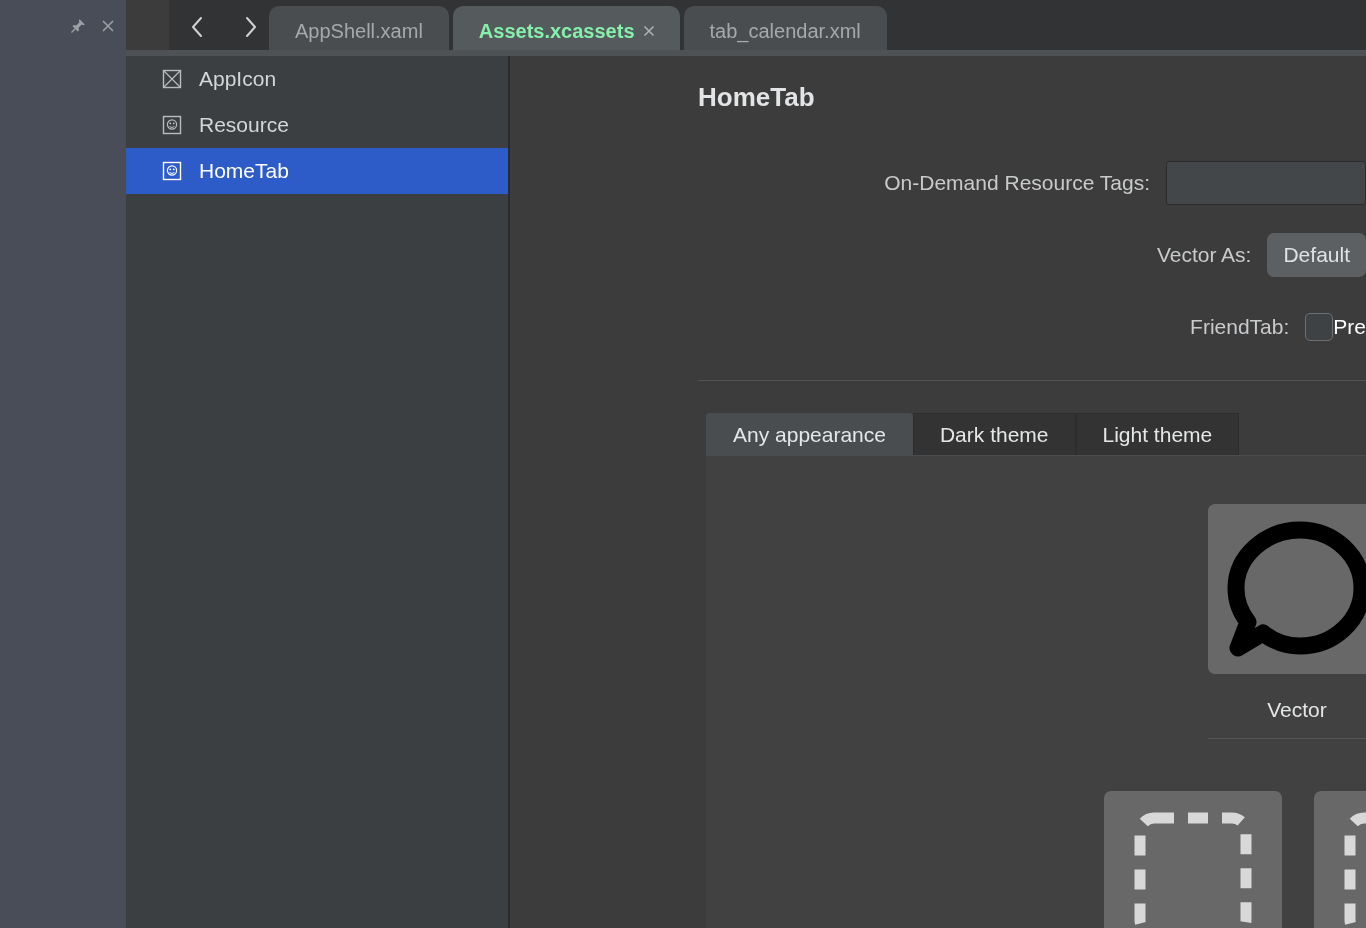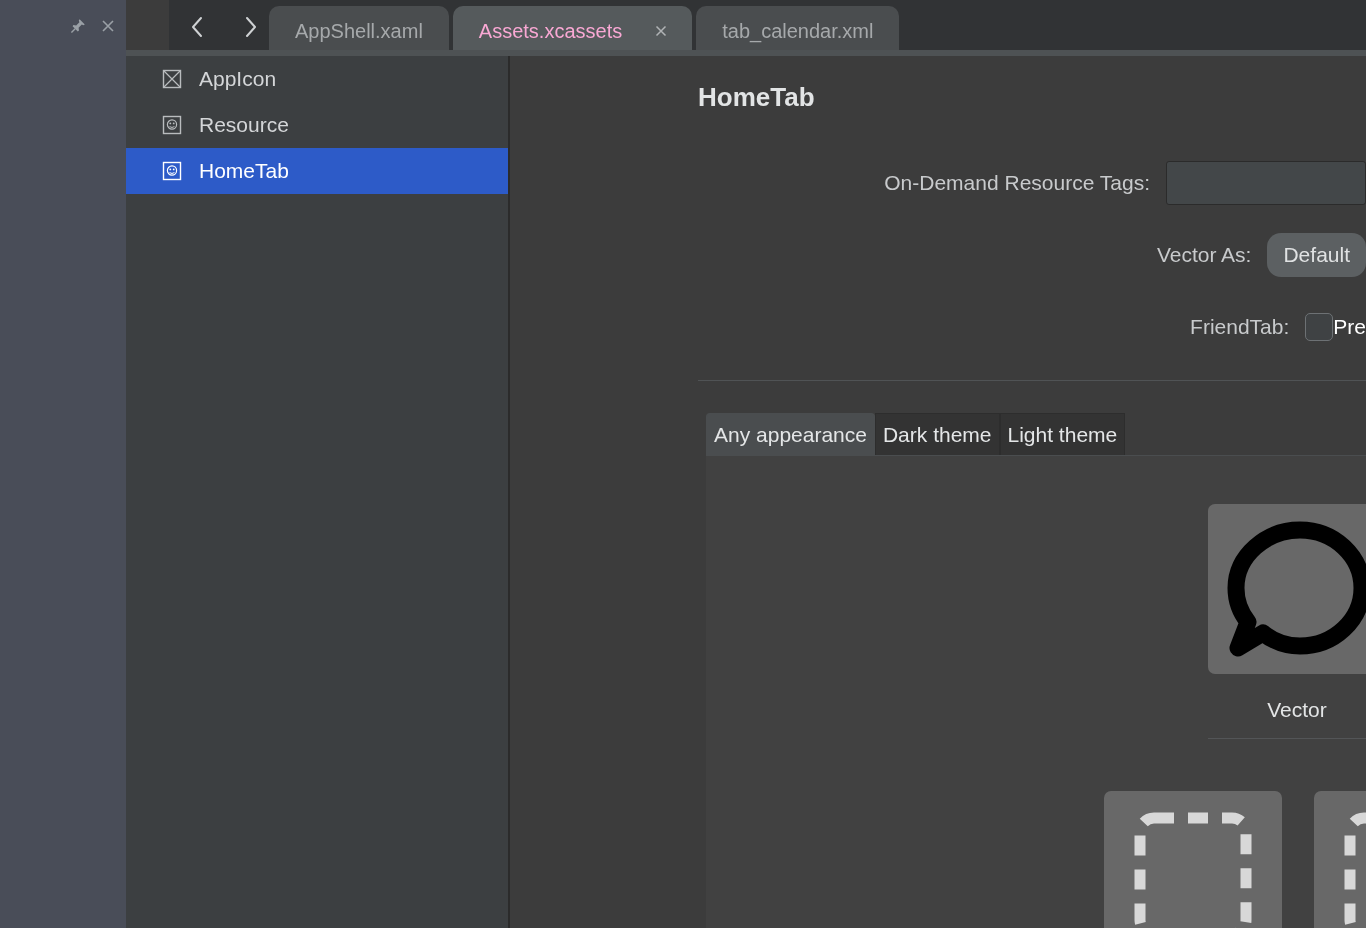--- a/index.html
+++ b/index.html
@@ -82,23 +82,23 @@
     box-sizing: border-box;
     font-size: 20px;
     background: #4e5254;
     color: #b9bcbe;
     border-radius: 10px 10px 0 0;
     white-space: nowrap;
   }
   .tab.inactive { background: #4a4d4f; color: #a6a9ab; }
   .tab.active {
     background: #555a5c;
-    color: #f9a8d4;
-    font-weight: normal;
-    padding-right: 70px;
+    color: #86efac;
+    font-weight: bold;
+    padding-right: 45px;
   }
   .tab .tab-label { pointer-events: none; }
   .tab-close {
     position: absolute;
     right: 22px;
     top: 50%;
     transform: translateY(-50%);
     width: 18px; height: 18px;
     color: #b0b3b5;
     display: flex;
@@ -194,21 +194,21 @@
     height: 44px;
     background: #434749;
     border: 1px solid #2b2b2b;
     border-radius: 3px;
     box-sizing: border-box;
     flex: 0 0 auto;
   }
   .combo {
     height: 44px;
     background: #5c6062;
-    border-radius: 14px;
+    border-radius: 7px;
     display: flex;
     align-items: center;
     padding: 0 16px;
     box-sizing: border-box;
     color: #e0e2e3;
     font-size: 21px;
     white-space: nowrap;
     flex: 0 0 auto;
   }
   .checkbox {
@@ -242,21 +242,21 @@
     width: 700px;
   }
   .appearance-tabs {
     display: flex;
     align-items: flex-end;
   }
   .atab {
     height: 42px;
     display: flex;
     align-items: center;
-    padding: 0 7px;
+    padding: 0 26px;
     box-sizing: border-box;
     font-size: 21px;
     color: #e4e6e7;
     background: #333333;
     border: 1px solid #2d2d2d;
     border-bottom: none;
     white-space: nowrap;
   }
   .atab.active {
     background: #4a4d4f;

